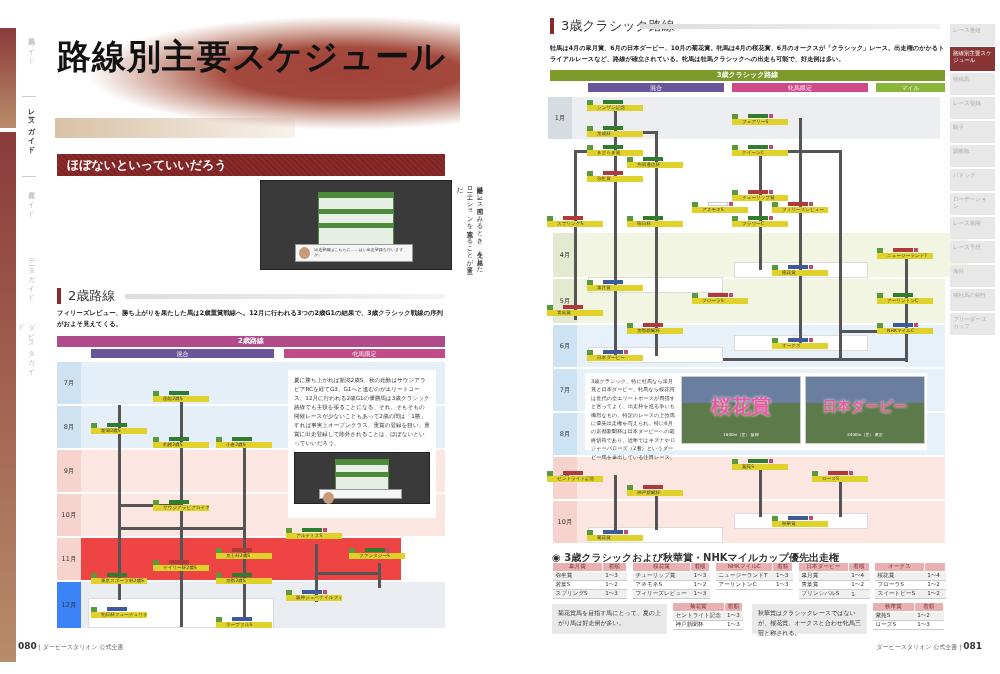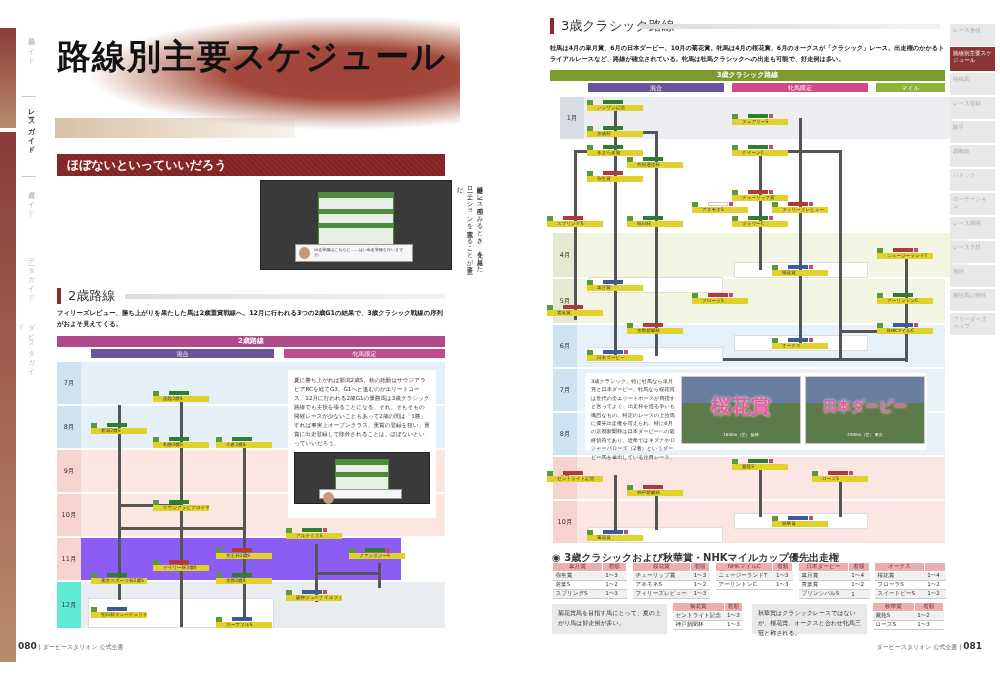--- a/index.html
+++ b/index.html
@@ -106,25 +106,25 @@
     </div>
   <div class="mrow" style="left:57px;top:406px;width:388px;height:42px;background:#e4eff8">
       <div class="mlabel" style="background:#cfe2f2">8月</div>
     </div>
   <div class="mrow" style="left:57px;top:450px;width:388px;height:42px;background:#fbe6e2">
       <div class="mlabel" style="background:#f6d3cc">9月</div>
     </div>
   <div class="mrow" style="left:57px;top:494px;width:388px;height:42px;background:#fbe6e2">
       <div class="mlabel" style="background:#f6d3cc">10月</div>
     </div>
-  <div class="mrow" style="left:57px;top:538px;width:344px;height:42px;background:#8b5cf6">
+  <div class="mrow" style="left:57px;top:538px;width:344px;height:42px;background:#ef4444">
       <div class="mlabel" style="background:#f6d3cc">11月</div>
     </div>
   <div class="mrow" style="left:57px;top:582px;width:388px;height:46px;background:#e9ecf0">
-      <div class="mlabel" style="background:#5eead4">12月</div>
+      <div class="mlabel" style="background:#3b82f6">12月</div>
     </div>
 
   <div class="wbox" style="left:88px;top:598px;width:186px;height:30px"></div>
   <div class="vline" style="left:118px;top:405px;height:195px"></div>
   <div class="vline" style="left:180px;top:397px;height:230px"></div>
   <div class="vline" style="left:243px;top:446px;height:175px"></div>
   <div class="hline" style="left:118px;top:504px;width:64px"></div>
   <div class="hline" style="left:118px;top:527px;width:128px"></div>
   <div class="vline" style="left:315px;top:544px;height:58px"></div>
   <div class="vline" style="left:378px;top:563px;height:25px"></div>
@@ -251,21 +251,21 @@
 <div class="page right">
   <div class="h2" style="left:50px;top:18px">3歳クラシック路線</div>
   <div class="h2line" style="left:140px;top:24px;width:300px"></div>
   <div class="intro" style="left:50px;top:42px;width:395px;font-weight:bold;font-size:6.2px">牡馬は4月の皐月賞、6月の日本ダービー、10月の菊花賞。牝馬は4月の桜花賞、6月のオークスが「クラシック」レース。出走権のかかるトライアルレースなど、路線が確立されている。牝馬は牡馬クラシックへの出走も可能で、好走例は多い。</div>
 
   <div class="board-title" style="left:50px;top:70px;width:395px;background:#7e9a2a">3歳クラシック路線</div>
   <div class="cat" style="left:88px;top:83px;width:136px;background:#6a559a">混合</div>
   <div class="cat" style="left:232px;top:83px;width:136px;background:#d04a8a">牝馬限定</div>
   <div class="cat" style="left:376px;top:83px;width:69px;background:#8ab43a">マイル</div>
 
-  <div class="mrow" style="left:60px;top:97px;width:392px;height:42px;background:#eceef1">
+  <div class="mrow" style="left:48px;top:97px;width:392px;height:42px;background:#eceef1">
       <div class="mlabel" style="background:#d7dce3">1月</div>
     </div>
   <div class="mrow" style="left:53px;top:233px;width:415px;height:44px;background:#f2f5e2">
       <div class="mlabel" style="background:#e3ead0">4月</div>
     </div>
   <div class="mrow" style="left:53px;top:279px;width:392px;height:44px;background:#f2f5e2">
       <div class="mlabel" style="background:#e3ead0">5月</div>
     </div>
   <div class="mrow" style="left:53px;top:325px;width:392px;height:42px;background:#e6f1f9">
       <div class="mlabel" style="background:#cde3f3">6月</div>

